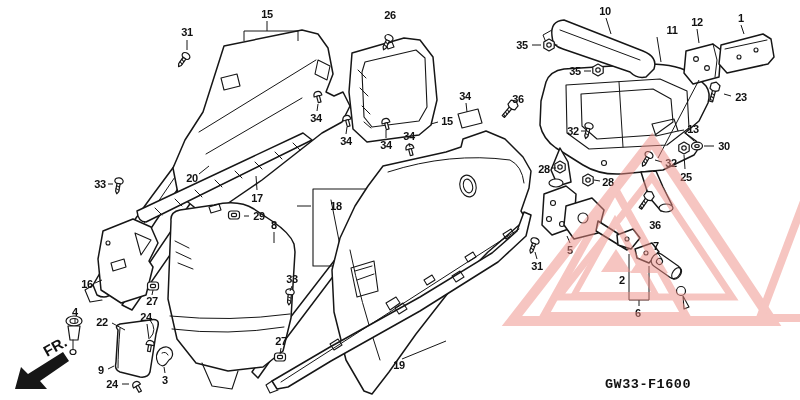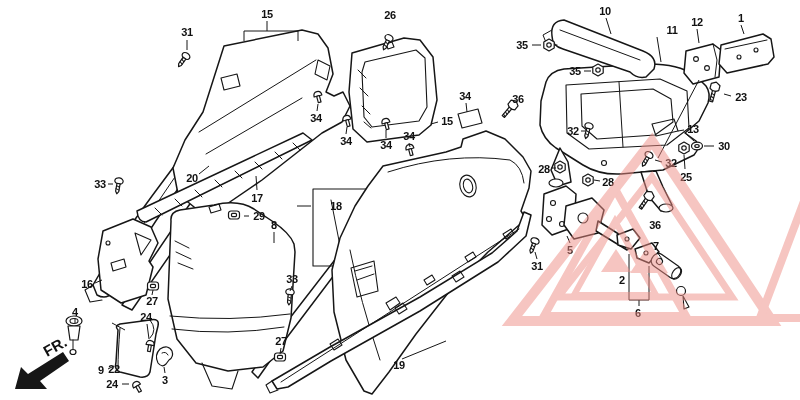--- a/index.html
+++ b/index.html
@@ -278,35 +278,36 @@
       <span class="co" style="left: 292px; top: 279px;">33</span>
       <span class="co" style="left: 152px; top: 301px;">27</span>
       <span class="co" style="left: 281px; top: 341px;">27</span>
       <span class="co" style="left: 570px; top: 250px;">5</span>
       <span class="co" style="left: 537px; top: 266px;">31</span>
       <span class="co" style="left: 655px; top: 225px;">36</span>
       <span class="co" style="left: 656px; top: 246px;">7</span>
       <span class="co" style="left: 622px; top: 280px;">2</span>
       <span class="co" style="left: 638px; top: 313px;">6</span>
       <span class="co" style="left: 75px; top: 312px;">4</span>
-      <span class="co" style="left: 114px; top: 322px; margin-top: 47px;">22</span>
+      <span class="co" style="left: 102px; top: 322px;">22</span>
       <span class="co" style="left: 146px; top: 317px;">24</span>
       <span class="co" style="left: 101px; top: 370px;">9</span>
       <span class="co" style="left: 165px; top: 380px;">3</span>
       <span class="co" style="left: 112px; top: 384px;">24</span>
       <span class="co" style="left: 399px; top: 365px;">19</span>
     </div>
 
 <svg id="wm" width="800" height="400" viewBox="0 0 800 400">
   <g opacity="0.5">
     <path class="wm-tri" stroke-width="8" d="M615,189 L686,316 L544,316 Z"></path>
     <path class="wm-tri" stroke-width="6" d="M615,221 L656,295 L574,295 Z"></path>
     <path class="wm-solid" d="M616,249 L631,272 L601,272 Z"></path>
     <path class="wm-tri" stroke-width="10" d="M652,141 L772,321 L512,321 Z"></path>
     <path class="wm-tri" stroke-width="7" d="M652,177 L732,297 L558,297 Z"></path>
     <path class="wm-solid" d="M650,243 L668,273 L630,273 Z"></path>
     <path class="wm-tri" stroke-width="8" d="M806,196 L852,318 L760,318 Z"></path>
   </g>
 </svg>
 
 
+<div id="code">GW33-F1600</div>
 
 </div>
 
 </body></html>

